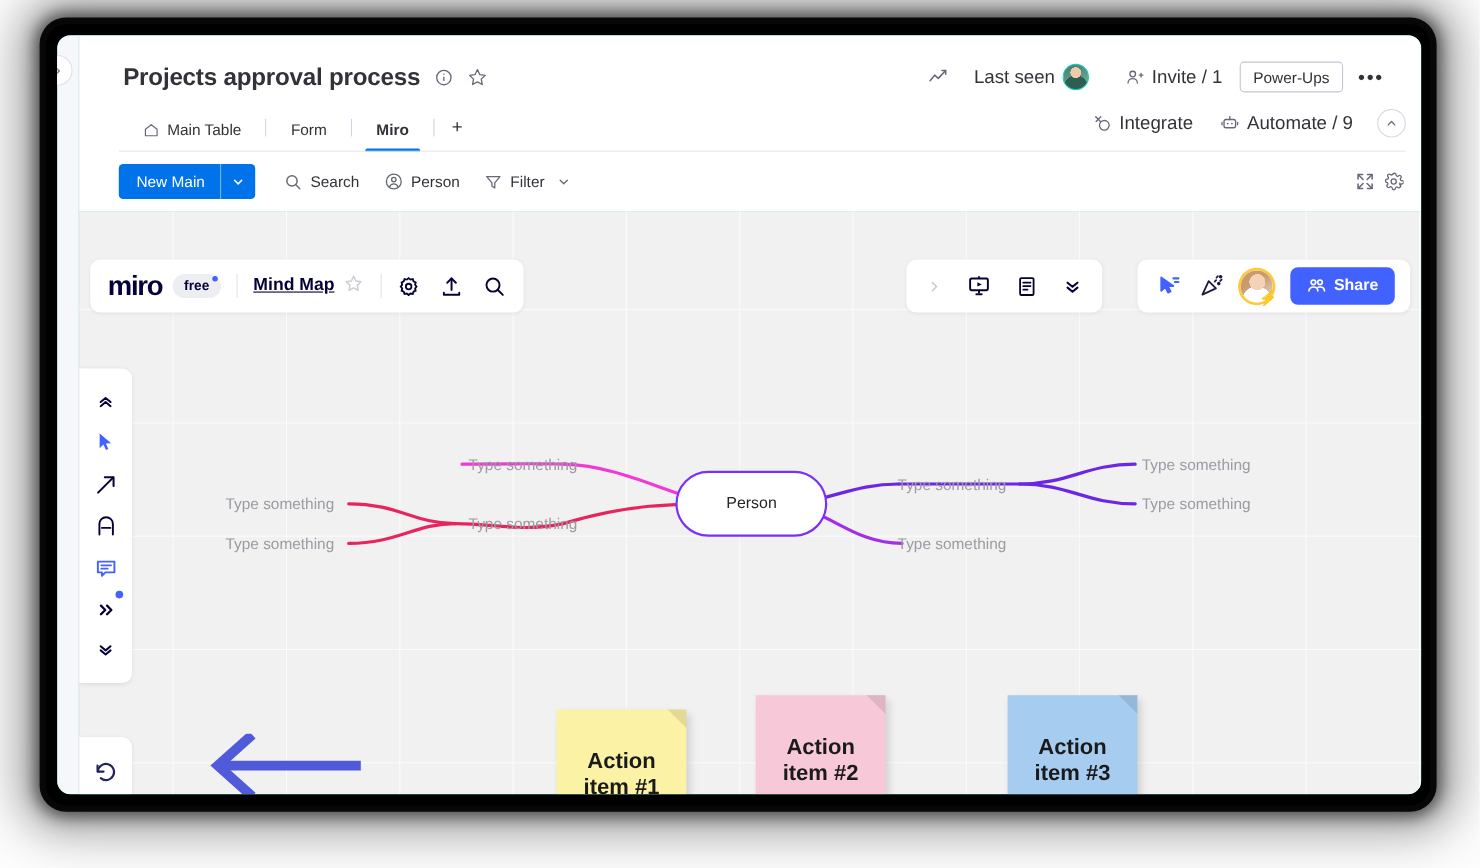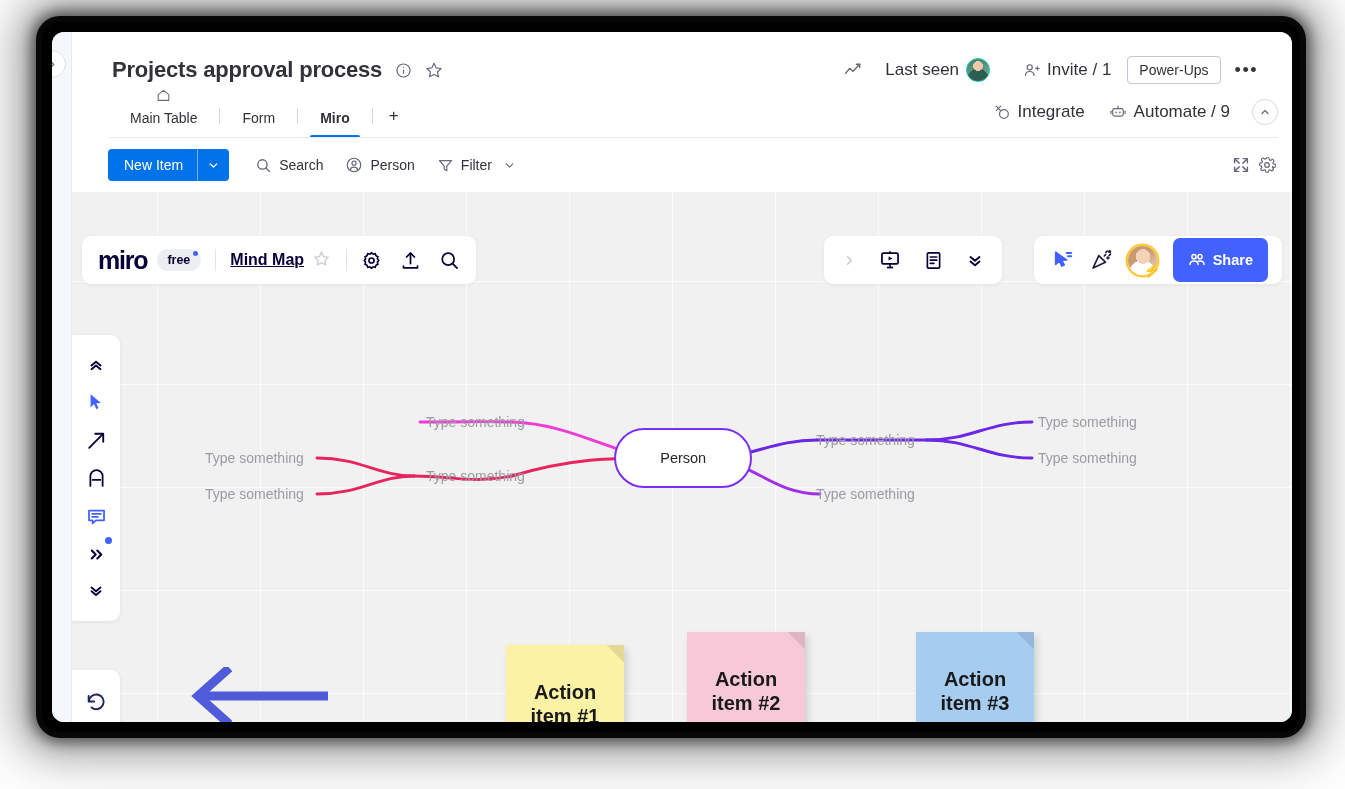--- a/index.html
+++ b/index.html
@@ -57,21 +57,21 @@
       radial-gradient(circle at 50% 92%, #2e5d52 0 46%, transparent 47%),
       linear-gradient(160deg,#3c7d6e,#7fb3a0);
     border:1.5px solid #1ec7b6;
     flex:none;
   }
   .powerups { border:1px solid #c3c6d4; border-radius:4px; padding:5px 11px; font-size:14px; color:#323338; cursor:pointer; margin-left:6px; }
   .dots { font-size:18px; letter-spacing:1.5px; color:#323338; padding:0 10px 0 14px; cursor:pointer; }
 
   
   .tabs-row { display:flex; align-items:flex-end; height:44px; padding-left:36px; position:relative; }
-  .tab { display:flex; align-items:center; gap:7px; font-size:14px; color:#323338; padding:0 22px 12px; cursor:pointer; position:relative;flex-direction:column; }
+  .tab { display:flex; align-items:center; gap:7px; font-size:14px; color:#323338; padding:0 22px 12px; cursor:pointer; position:relative; }
   .tab.active { font-weight:600; }
   .tab.active::after { content:""; position:absolute; left:12px; right:12px; bottom:0; height:3px; background:#0073ea; border-radius:2px 2px 0 0; }
   .tab-div { width:1px; height:16px; background:#d0d4e4; margin-bottom:14px; }
   .tab-plus { font-size:17px; color:#323338; padding:0 16px 12px; cursor:pointer; }
 
   .tabs-right { margin-left:auto; display:flex; align-items:center; gap:4px; padding-right:14px; padding-bottom:10px; }
   .collapse-btn { width:26px; height:26px; border-radius:50%; border:1px solid #d5d8e0; display:flex; align-items:center; justify-content:center; color:#676879; cursor:pointer; margin-left:8px; }
 
   .hdr-rule { position:absolute; left:36px; right:14px; bottom:56px; height:1px; background:#e6e9ef; }
 
@@ -125,21 +125,21 @@
   .user-av {
     width:29px; height:29px; border-radius:50%; position:relative; flex:none;
     background:
       radial-gradient(circle at 52% 36%, #f4d2b6 0 30%, transparent 31%),
       radial-gradient(circle at 50% 95%, #ffffff 0 42%, transparent 43%),
       linear-gradient(150deg,#c99a6e 0 38%, #e8e2dc 100%);
     box-shadow:0 0 0 2.5px #ffc93c;
   }
   .bolt { position:absolute; right:-4px; bottom:-3px; font-size:13px; color:#ffc400; text-shadow:0 0 1px #e8a800; }
   .share-btn {
-    background:#4262ff; color:#fff; border-radius:7px; height:44px; display:flex;
+    background:#4262ff; color:#fff; border-radius:7px; height:34px; display:flex;
     align-items:center; gap:7px; padding:0 15px; font-size:14.5px; font-weight:700; cursor:pointer;
   }
 
   
   .dock {
     position:absolute; left:0px; top:143px; width:48px;
     background:#fff; border-radius:0 9px 9px 0; padding:12px 0;
     display:flex; flex-direction:column; align-items:center; gap:4px;
     box-shadow:0 1px 4px rgba(0,0,0,.08);
   }
@@ -289,21 +289,21 @@
             <svg width="12" height="12" viewBox="0 0 24 24" fill="none" stroke="currentColor" stroke-width="2.4" stroke-linecap="round" stroke-linejoin="round">
                 <polyline points="6 15 12 9 18 15"></polyline>
               </svg>
           </div>
         </div>
         <div class="hdr-rule" style="bottom:0;"></div>
       </div>
 
       <div class="toolbar">
         <div class="new-item">
-          <span class="lbl">New Item</span>
+          <span class="lbl">New Main</span>
           <span class="sep"></span>
           <span class="caret">
             <svg width="13" height="13" viewBox="0 0 24 24" fill="none" stroke="currentColor" stroke-width="2.6" stroke-linecap="round" stroke-linejoin="round">
                 <polyline points="6 9 12 15 18 9"></polyline>
               </svg>
           </span>
         </div>
         <div class="tb-item">
           <span class="ic">
             <svg width="17" height="17" viewBox="0 0 24 24" fill="none" stroke="currentColor" stroke-width="1.9" stroke-linecap="round">

